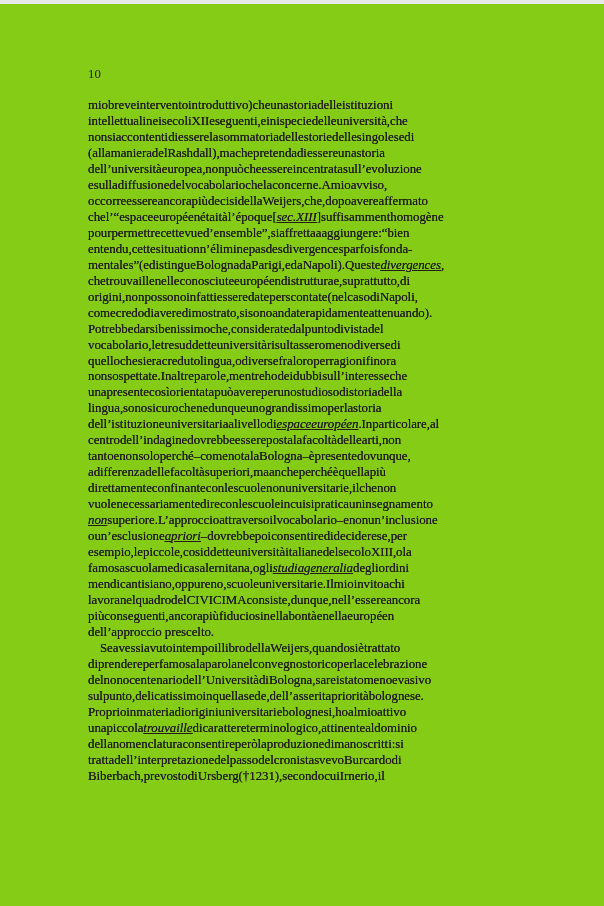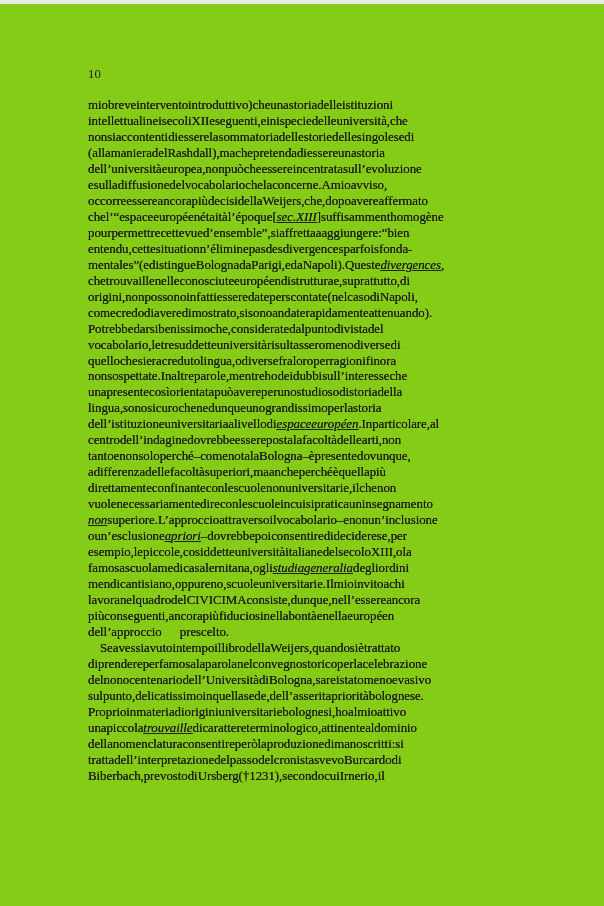--- a/index.html
+++ b/index.html
@@ -35,21 +35,21 @@
     letter-spacing:-0.05px;
     text-shadow:0 0 .3px currentColor;
   }
   .line{
     display:flex;
     justify-content:flex-start;
     height:15.97px;
     line-height:15.97px;
     overflow:visible;
   }
-  .line.end{justify-content:flex-start;gap:18px;font-family:Liberation Serif, serif;}
+  .line.end{justify-content:flex-start;gap:3px;font-family:Liberation Serif, serif;}
   .line.indent{padding-left:12px;}
   .w{white-space:pre;}
   .it{font-style:italic;text-decoration:underline;}
 </style>
 </head>
 <body>
 
 <div class="page">
   <div class="header">
     <span class="pagenum">10</span>

